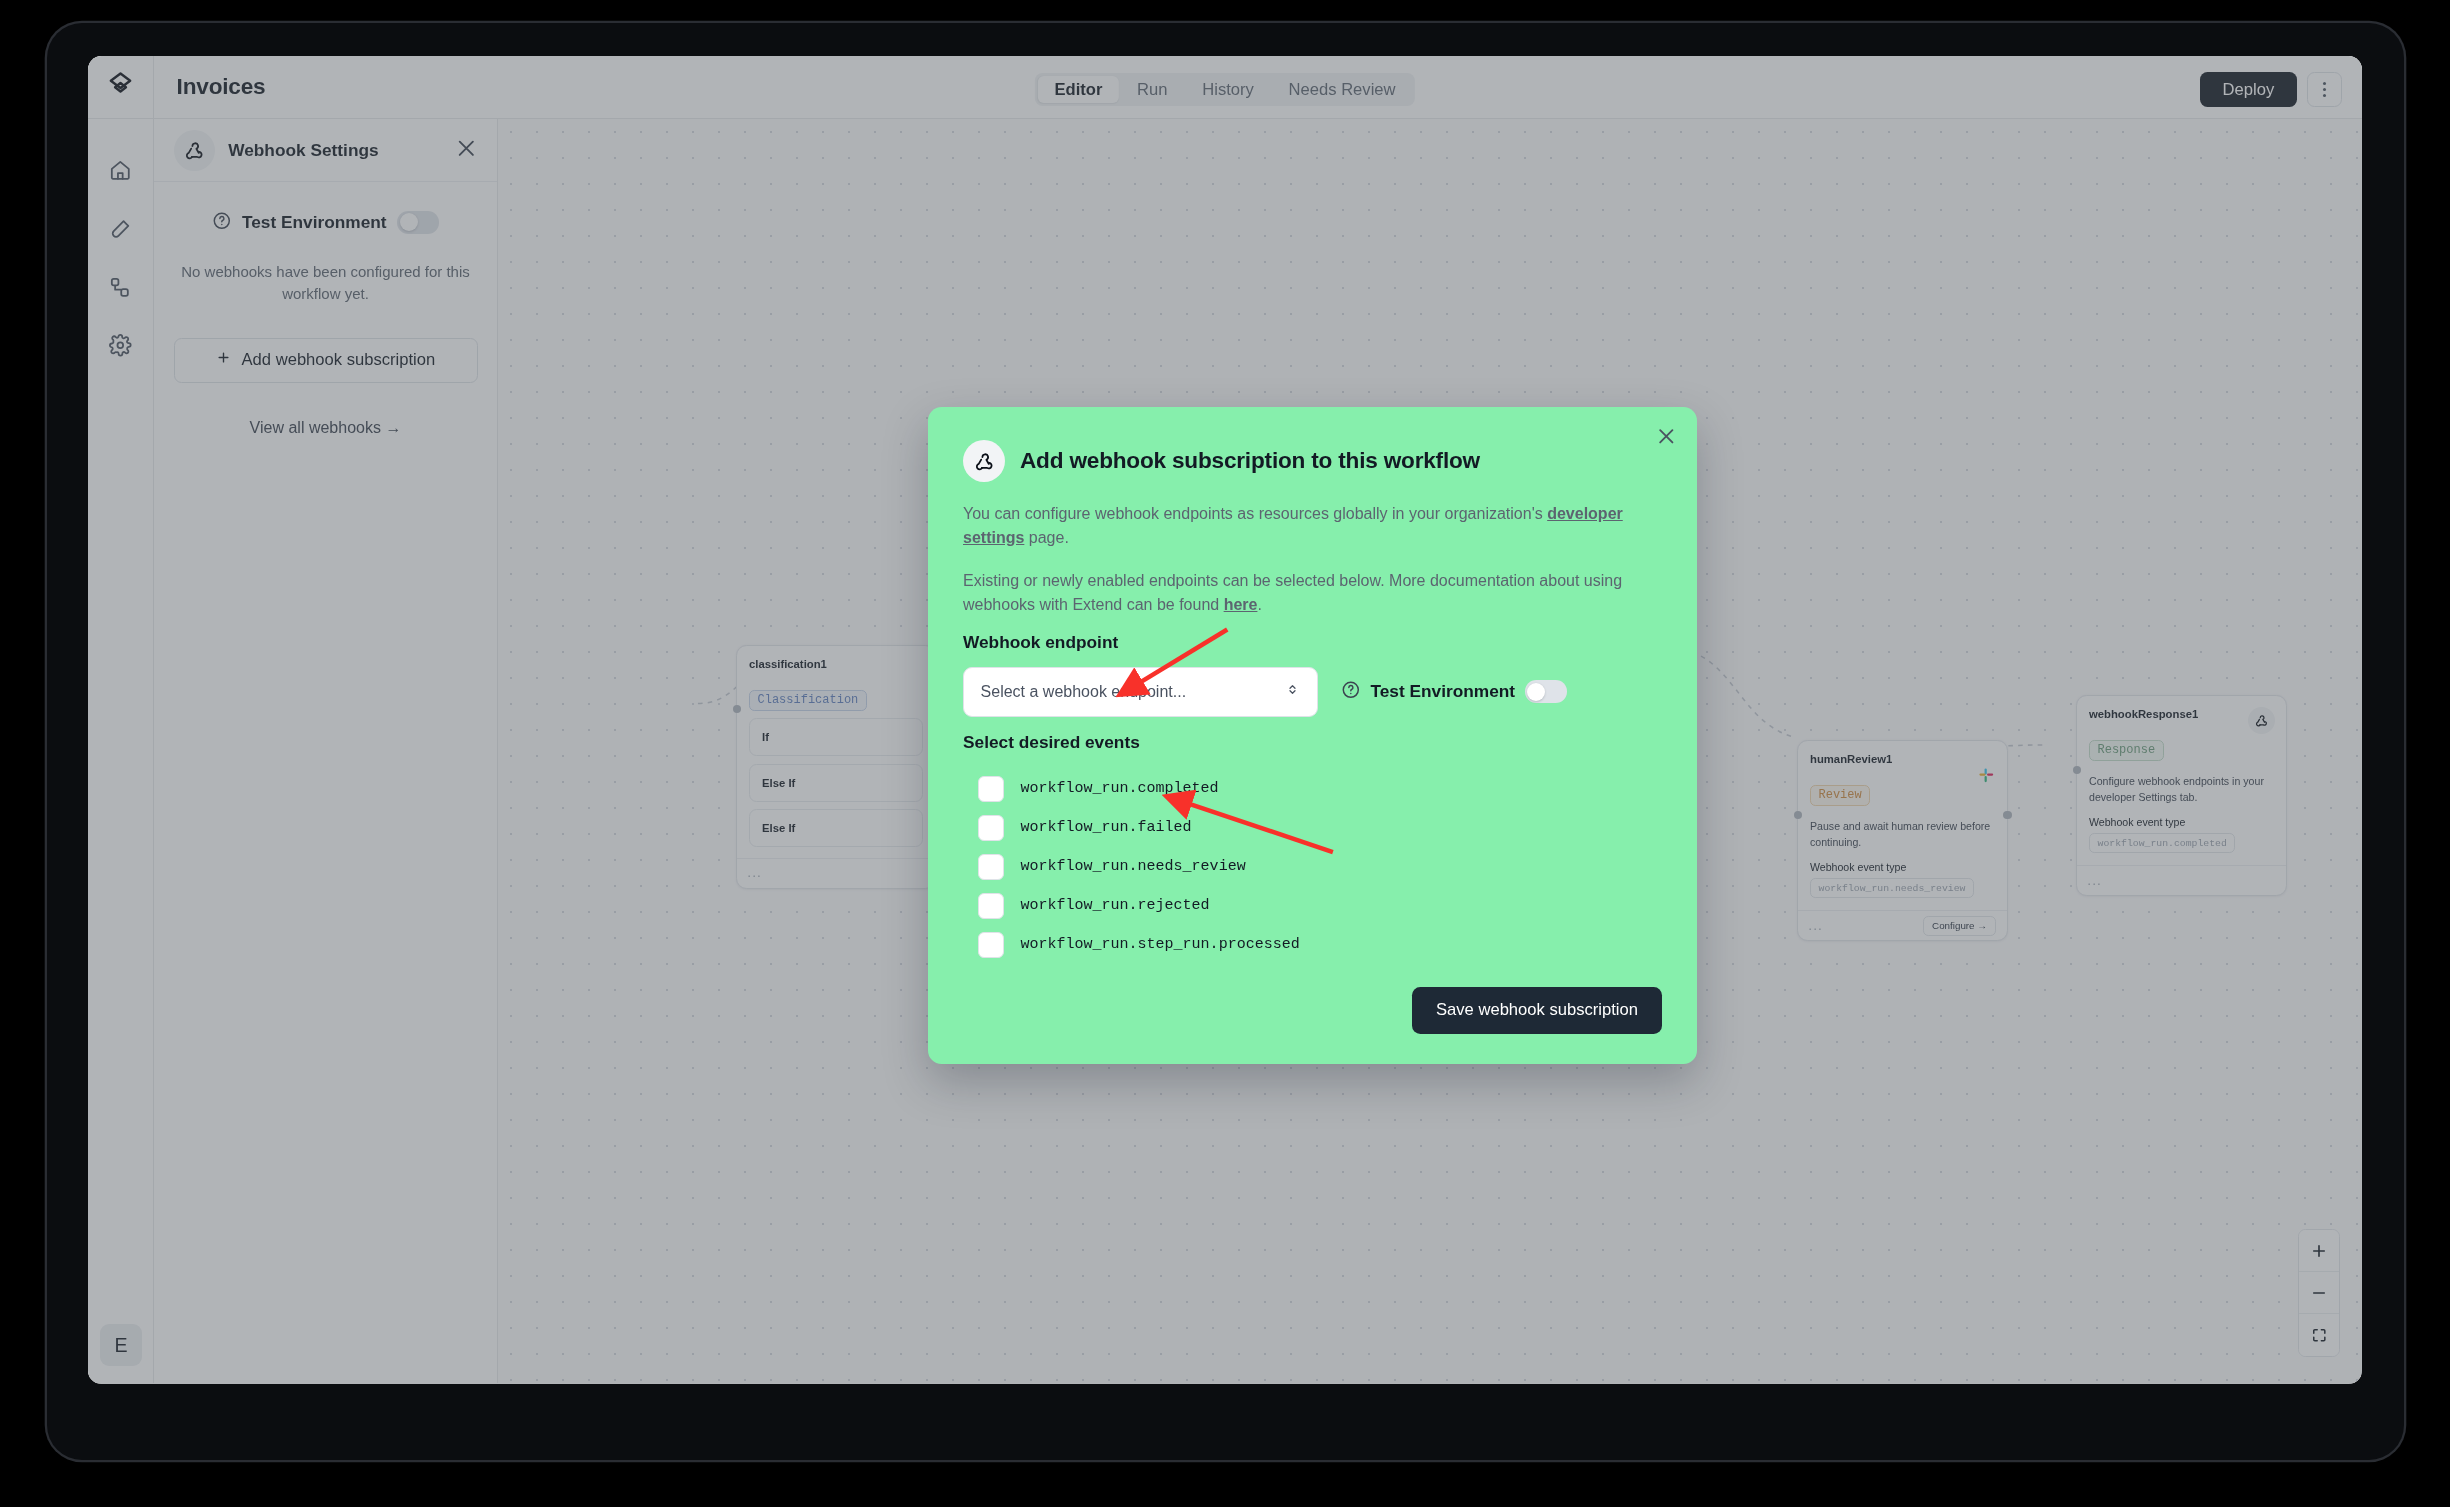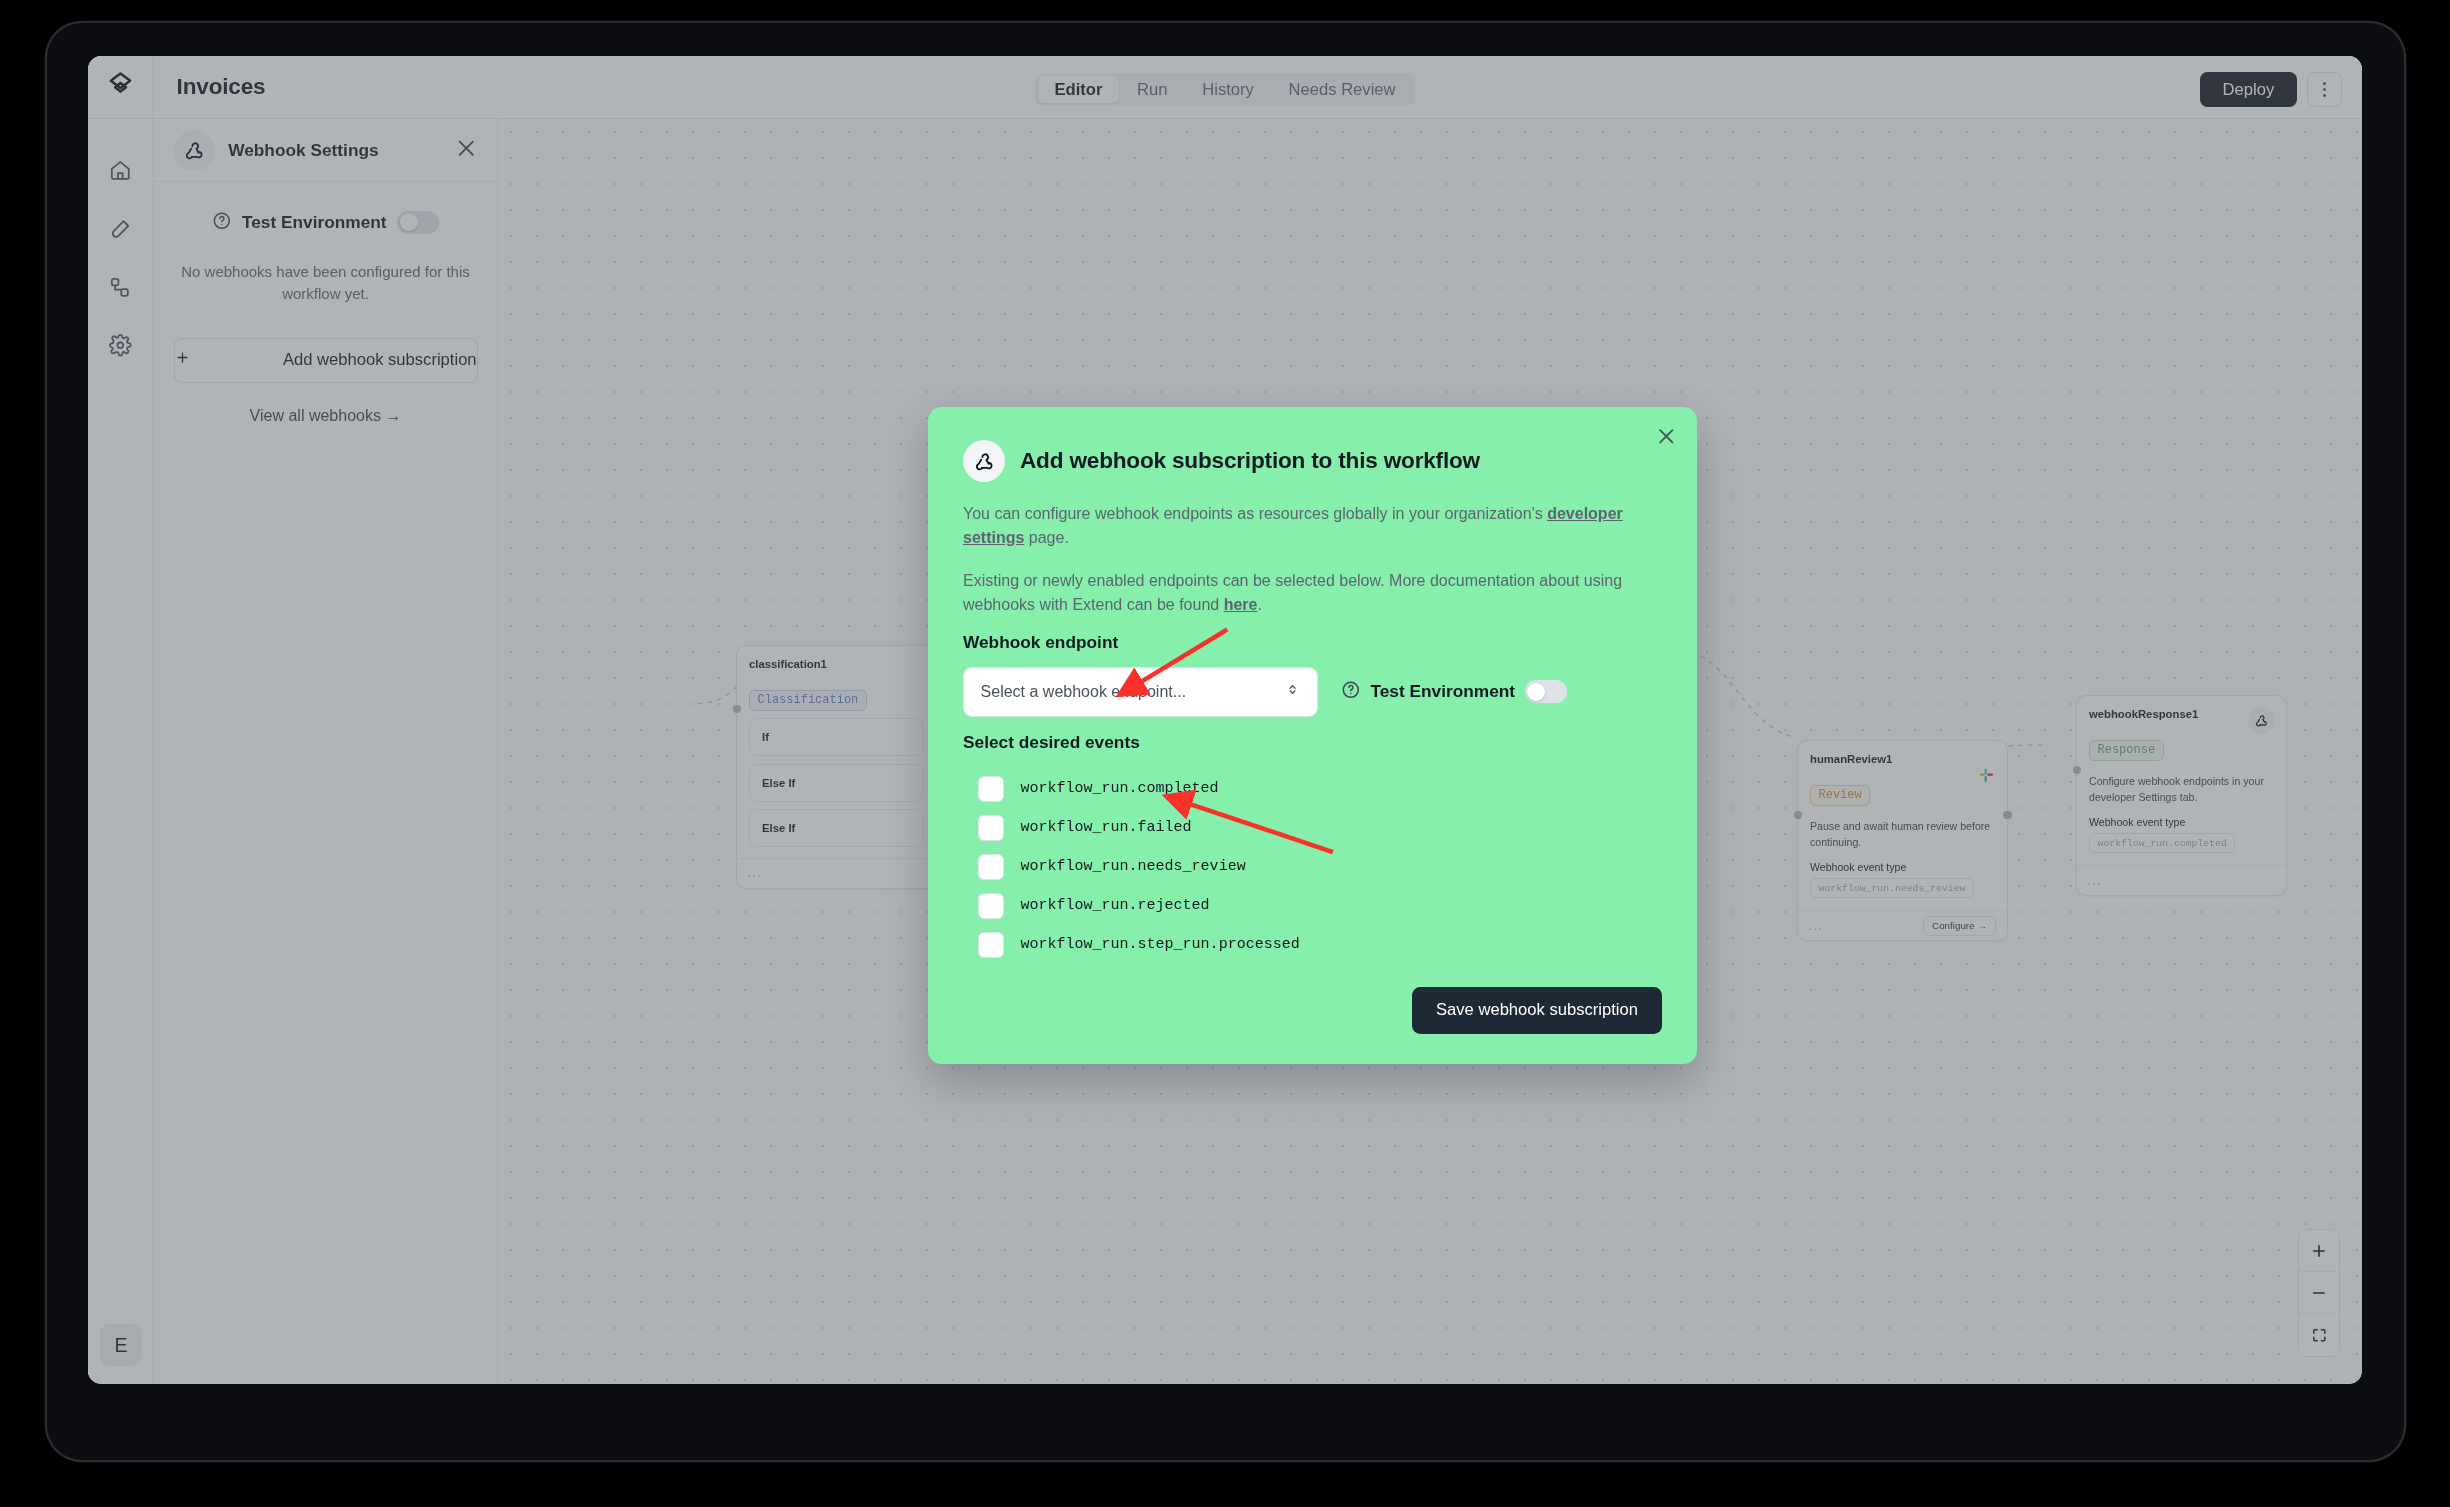--- a/index.html
+++ b/index.html
@@ -134,25 +134,25 @@
   }
   #panel-empty {
     padding: 27px 26px 0 26px;
     font-size: 15px; line-height: 1.5; color: #5c6470; text-align: center;
   }
   #add-sub-btn {
     margin: 32px 19.6px 0 19.6px; width: calc(100% - 39px);
     height: 45px; background: #fff;
     border: 0.8px solid #dfe3e8; border-radius: 7.5px;
     font-size: 16.6px; color: #131a24; cursor: pointer;
-    display: flex; align-items: center; justify-content: space-between; gap: 10.6px;
+    display: flex; align-items: center; justify-content: center; gap: 10.6px;
     font-family: "Liberation Sans", sans-serif;
   }
   #view-all {
-    margin-top: 24px; text-align: center;
+    margin-top: 36px; text-align: center;
     font-size: 16px; color: #3b4350; cursor: pointer;
   }
   
   #canvas {
     position: absolute; left: 410px; top: 63px;
     width: 1863px; height: 1264px;
     background-color: #fbfbfc;
     background-image: radial-gradient(#d4d8de 1.2px, transparent 1.2px);
     background-size: 26px 26px;
     overflow: hidden;

